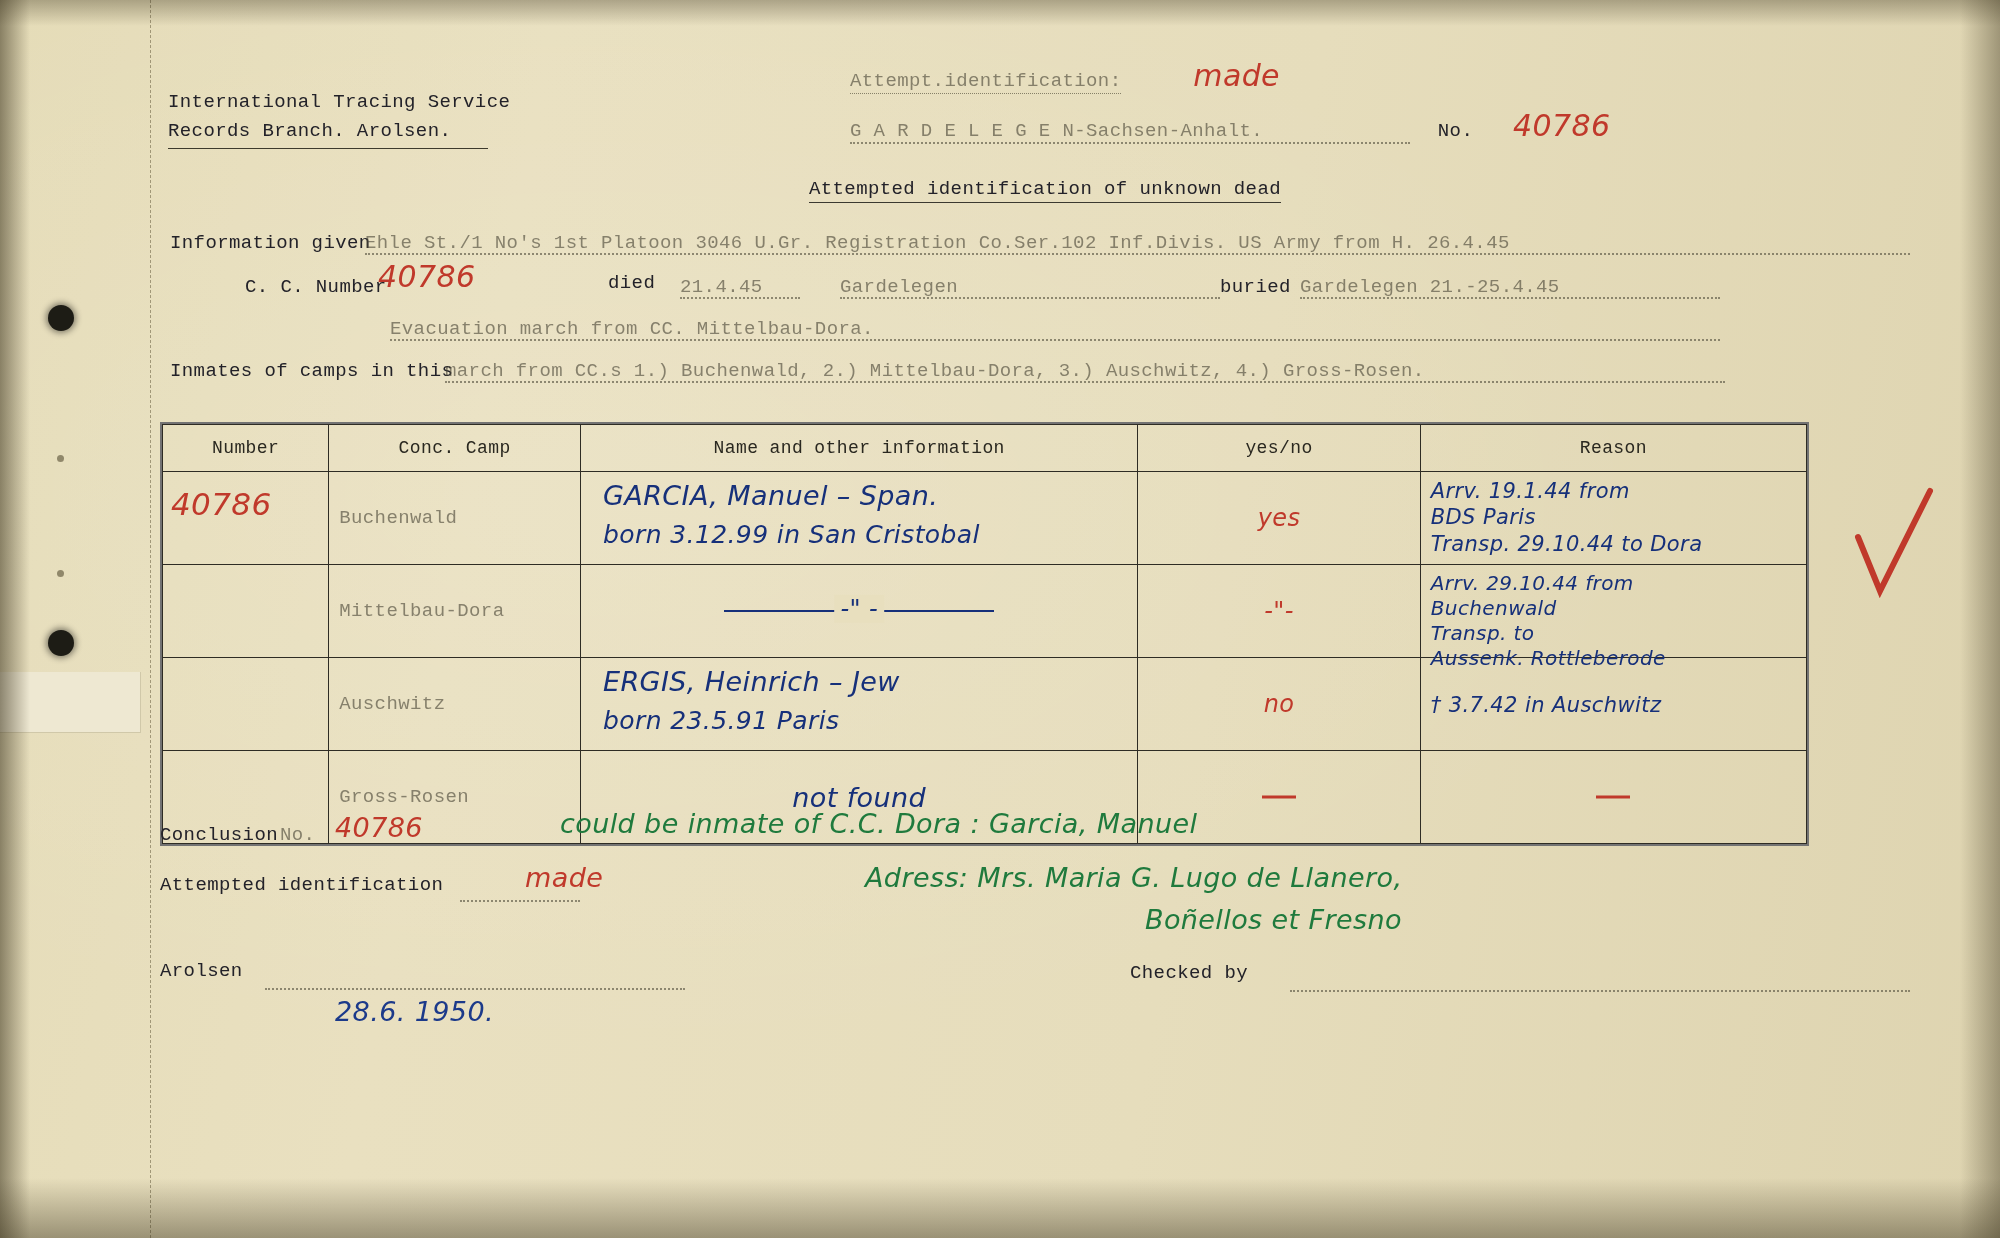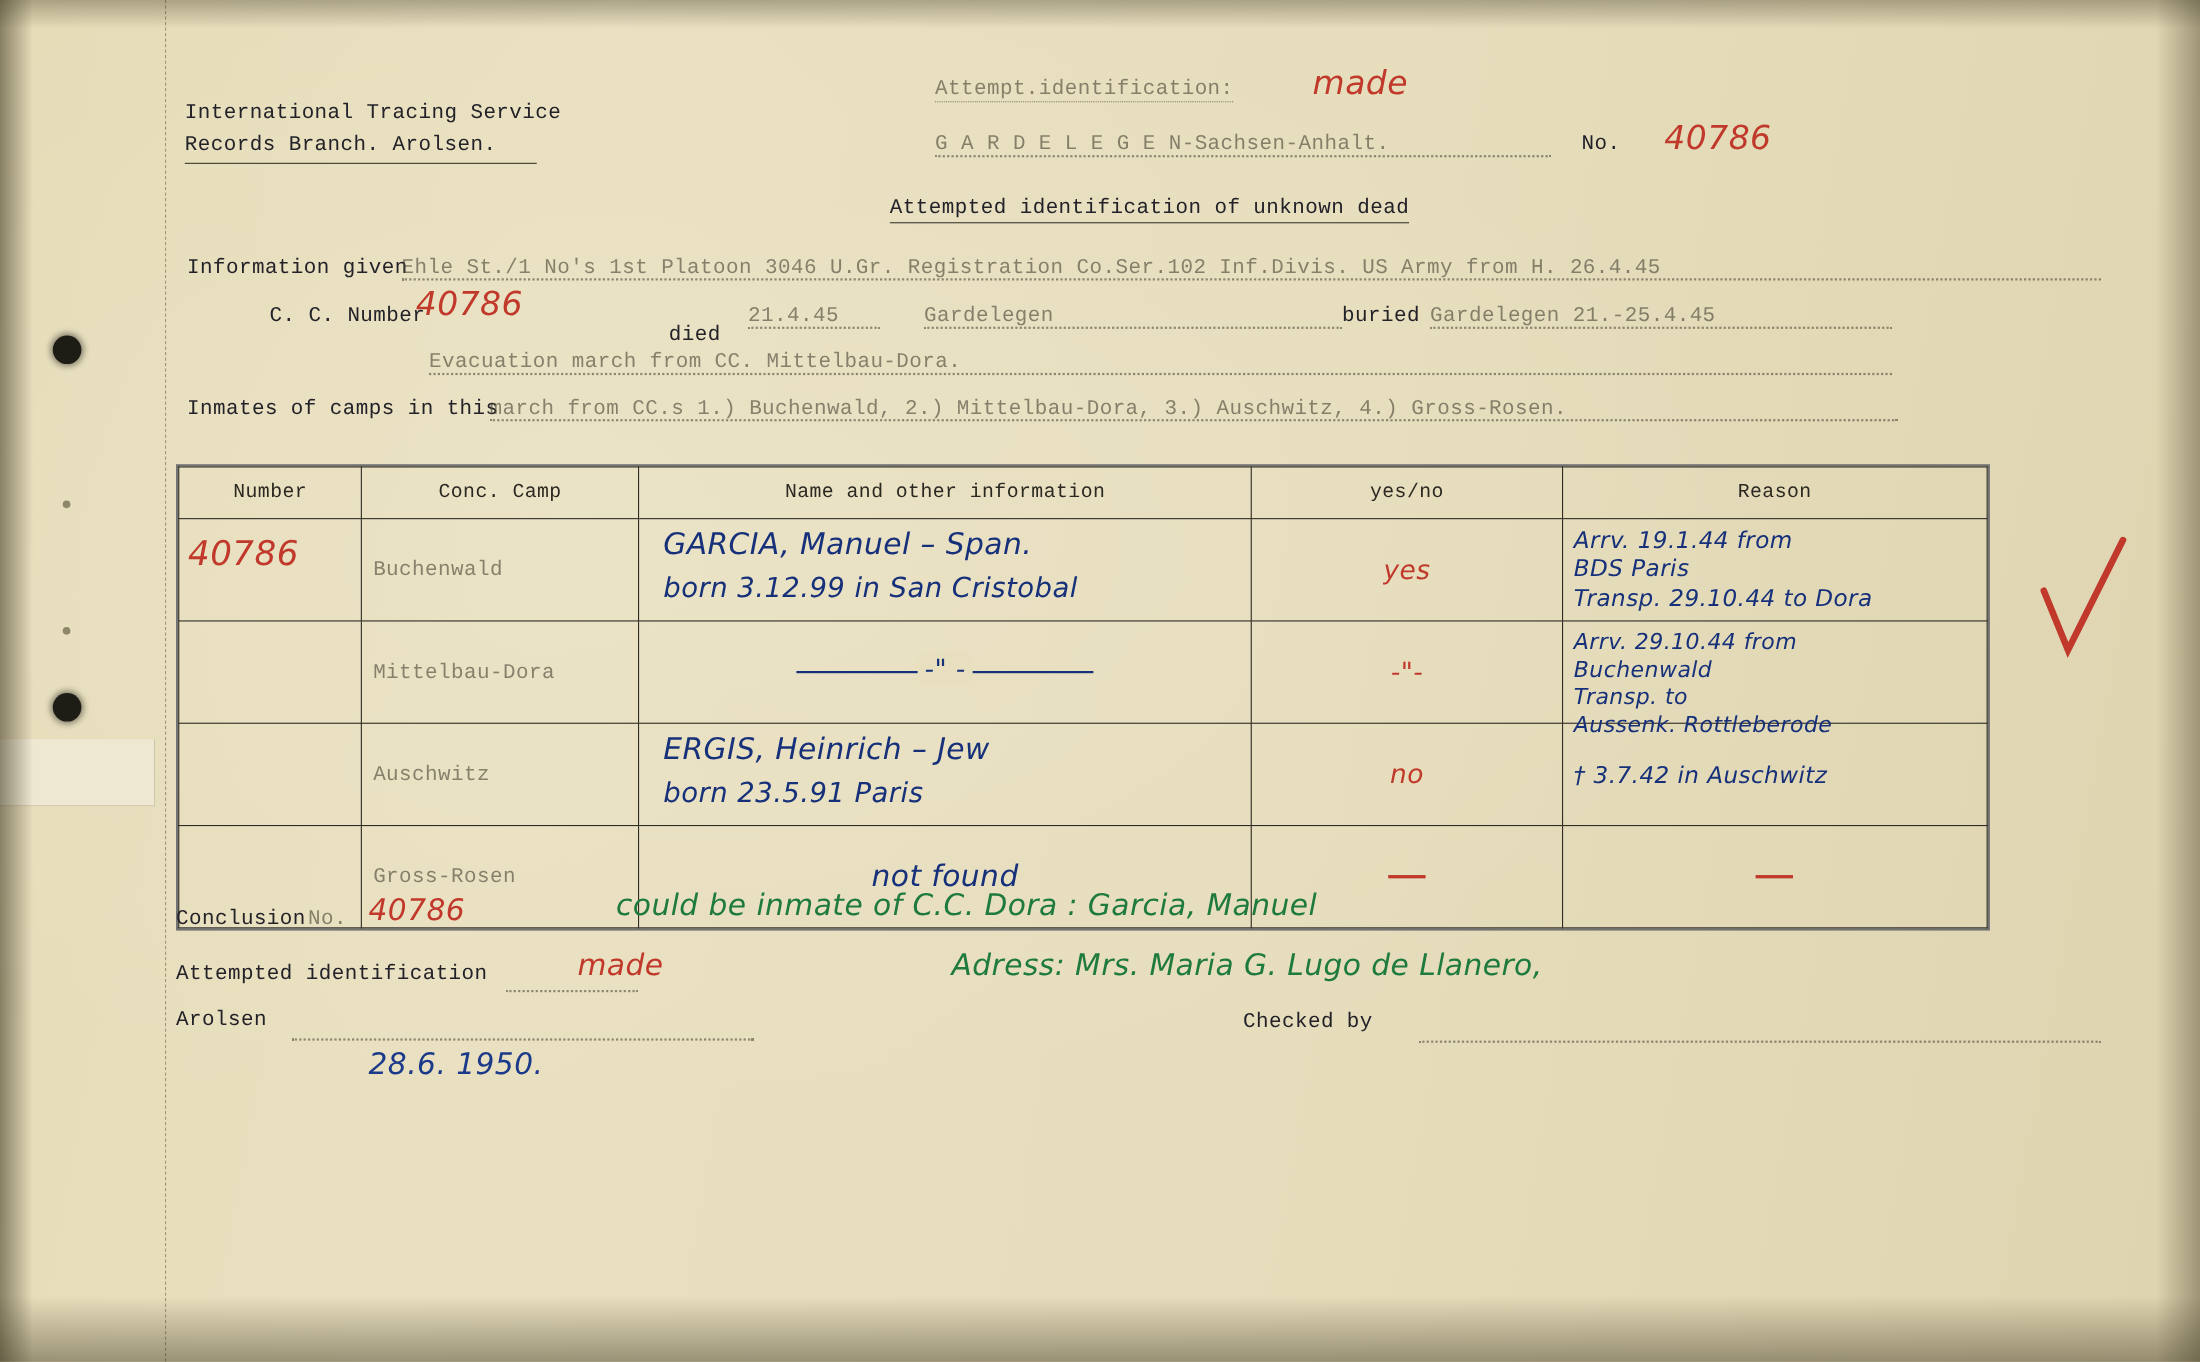--- a/index.html
+++ b/index.html
@@ -333,21 +333,21 @@
 
     <div class="info-block">
       <div class="info-row">
         <span class="typed" style="position:absolute;left:10px;top:4px;">Information given</span>
         <span class="typed faint dotted-u" style="position:absolute;left:205px;top:4px;width:1545px;">Ehle St./1 No's 1st Platoon 3046 U.Gr. Registration Co.Ser.102 Inf.Divis. US Army from H. 26.4.45</span>
       </div>
 
       <div class="info-row">
         <span class="typed" style="position:absolute;left:85px;top:6px;">C. C. Number</span>
         <span class="hw hw-red" style="position:absolute;left:218px;top:-10px;font-size:30px;">40786</span>
-        <span class="typed" style="position:absolute;left:448px;top:23px;">died</span>
+        <span class="typed" style="position:absolute;left:448px;top:2px;">died</span>
         <span class="typed faint dotted-u" style="position:absolute;left:520px;top:6px;width:120px;">21.4.45</span>
         <span class="typed faint dotted-u" style="position:absolute;left:680px;top:6px;width:380px;">Gardelegen</span>
         <span class="typed" style="position:absolute;left:1060px;top:6px;">buried</span>
         <span class="typed faint dotted-u" style="position:absolute;left:1140px;top:6px;width:420px;">Gardelegen 21.-25.4.45</span>
       </div>
 
       <div class="info-row">
         <span class="typed faint dotted-u" style="position:absolute;left:230px;top:6px;width:1330px;">Evacuation march from CC. Mittelbau-Dora.</span>
       </div>
 
@@ -507,20 +507,23 @@
         <span class="hw hw-green hw-md" style="position:absolute;left:400px;top:-12px;">could be inmate  of C.C. Dora : Garcia, Manuel</span>
       </div>
 
       <div class="f-row">
         <span class="typed f-lbl" style="top:10px;">Attempted identification</span>
         <span class="typed faint dotted-u" style="position:absolute;left:300px;top:14px;width:120px;">&nbsp;</span>
         <span class="hw hw-red hw-md" style="position:absolute;left:365px;top:-2px;">made</span>
         <span class="hw hw-green hw-md" style="position:absolute;left:705px;top:-2px;">Adress: Mrs. Maria G. Lugo de Llanero,</span>
       </div>
 
+      <div class="f-row">
+        <span class="hw hw-green hw-md" style="position:absolute;left:985px;top:-4px;">Boñellos et Fresno</span>
+      </div>
 
       <div class="f-row">
         <span class="typed f-lbl" style="top:8px;">Arolsen</span>
         <span class="typed faint dotted-u" style="position:absolute;left:105px;top:14px;width:420px;">&nbsp;</span>
         <span class="hw hw-blue hw-md" style="position:absolute;left:175px;top:-4px;margin-top:48px;">28.6. 1950.</span>
         <span class="typed" style="position:absolute;left:970px;top:10px;">Checked by</span>
         <span class="typed faint dotted-u" style="position:absolute;left:1130px;top:16px;width:620px;">&nbsp;</span>
       </div>
     </div>
 

